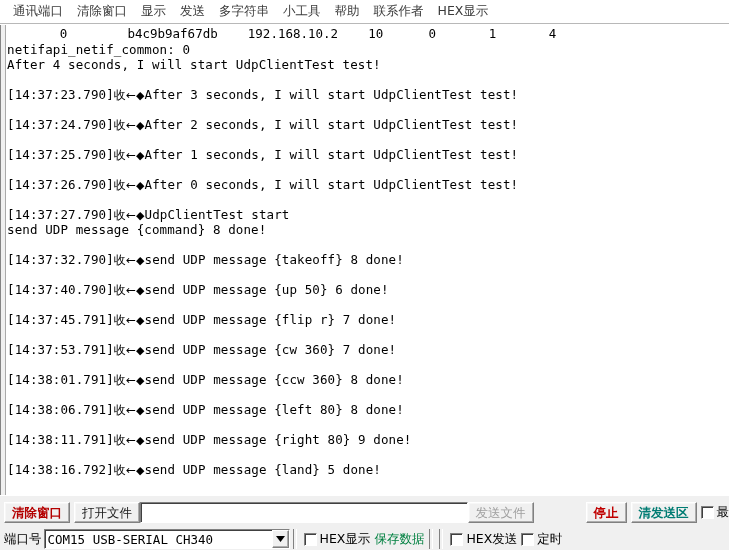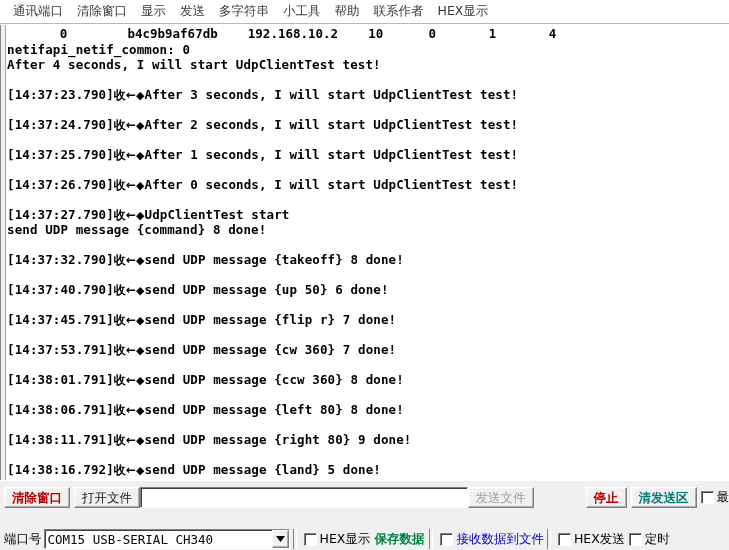--- a/index.html
+++ b/index.html
@@ -67,21 +67,20 @@
     background: #ffffff;
     overflow: hidden;
     padding: 1px 0 0 1px;
     box-sizing: border-box;
     font-family: "DejaVu Sans Mono", "Liberation Mono", monospace;
     font-size: 12.5px;
     line-height: 15px;
     color: #000;
     white-space: pre;
     position: relative;
-    font-weight: bold;
   }
   .tline {
     white-space: pre;
     height: 15px;
     font-family: "DejaVu Sans Mono", "Liberation Mono", monospace;
     font-size: 12.5px;
     letter-spacing: 0.1px;
   }
   .tline.blankline { height: 15px; }
   .tline .recv {
@@ -111,21 +110,21 @@
     padding: 0;
   }
   .row {
     display: flex;
     align-items: center;
     height: 25px;
     padding: 0 0 0 4px;
     box-sizing: border-box;
   }
   .row1 { margin-top: 4px; }
-  .row2 { margin-top: 18px; height: 22px; }
+  .row2 { margin-top: 3px; height: 22px; }
 
   .btn {
     height: 21px;
     min-width: 0;
     padding: 0 7px;
     background: #f0f0f0;
     border: 1px solid;
     border-color: #ffffff #808080 #808080 #ffffff;
     box-shadow: inset -1px -1px 0 #adadad, inset 1px 1px 0 #f7f7f7;
     font-family: "DejaVu Sans", sans-serif;
@@ -229,21 +228,21 @@
   .chk-label.plain { font-weight: normal; }
 
   .sep {
     width: 2px;
     height: 20px;
     border-left: 1px solid #808080;
     border-right: 1px solid #ffffff;
     margin: 0 3px;
     flex: 0 0 auto;
   }
-  .green { color: #008040; font-weight: bold; }
+  .green { color: #008040; font-weight: normal; }
   .spacer { width: 4px; flex: 0 0 auto; }
 </style>
 </head>
 <body>
 
 <div class="app">
 
   <div class="menubar" id="menubar">
       <div class="menu-item">通讯端口</div>
       <div class="menu-item">清除窗口</div>
@@ -290,24 +289,20 @@
         </span>
       </div>
       <div class="sep"></div>
       <div class="chk">
         <span class="chkbox"></span>
         <span class="chk-label">HEX显示</span>
       </div>
       <div class="spacer"></div>
       <span class="label green">保存数据</span>
       <div class="sep"></div>
-      <div class="chk">
-        <span class="chkbox"></span>
-        <span class="chk-label blue">接收数据到文件</span>
-      </div>
       <div class="sep"></div>
       <div class="chk">
         <span class="chkbox"></span>
         <span class="chk-label plain">HEX发送</span>
       </div>
       <div class="chk">
         <span class="chkbox"></span>
         <span class="chk-label plain">定时</span>
       </div>
     </div>

